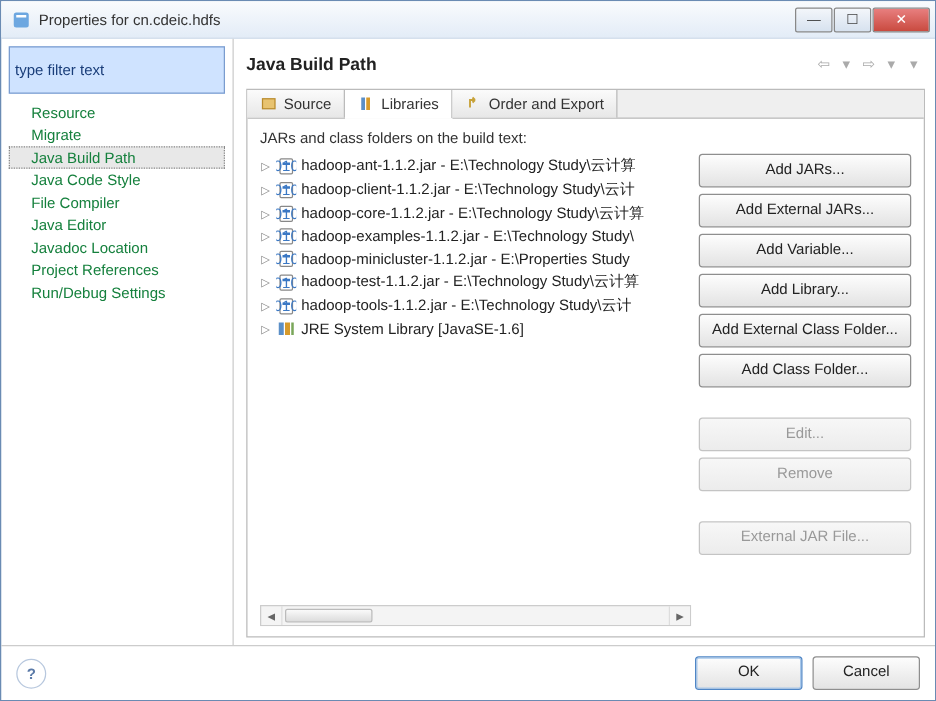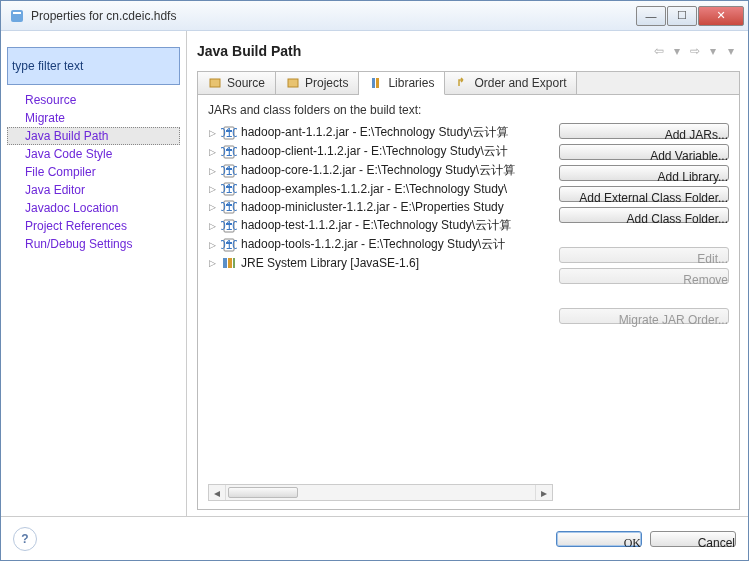--- a/index.html
+++ b/index.html
@@ -7,44 +7,44 @@
 .window { width: 749px; height: 561px; border: 1px solid #6a8bb3; background: #fff; display: flex; flex-direction: column; }
 .titlebar { height: 30px; background: linear-gradient(#f9fbfd, #e3ecf7); display: flex; align-items: center; padding: 0 4px 0 8px; border-bottom: 1px solid #c8d6e8; }
 .titlebar-icon { width: 16px; height: 16px; margin-right: 6px; }
 .titlebar-text { flex: 1; color: #333; }
 .winbtns { display: flex; gap: 1px; }
 .winbtn { width: 30px; height: 20px; border: 1px solid #888; border-radius: 2px; display: flex; align-items: center; justify-content: center; font-size: 11px; }
 .winbtn.min, .winbtn.max { background: linear-gradient(#f3f6fa, #d7e2ef); color: #444; }
 .winbtn.close { width: 46px; background: linear-gradient(#e87f7f, #c94a3f); color: #fff; }
 .body { flex: 1; display: flex; }
 .sidebar { width: 186px; border-right: 1px solid #ccc; padding: 6px; display: flex; flex-direction: column; }
-.filter { border: 1px solid #7a9ccf; background: #cfe3ff; color: #1a3e7a; padding: 18px 4px; height: 20px; margin-top: 10px; }
+.filter { border: 1px solid #7a9ccf; background: #cfe3ff; color: #1a3e7a; padding: 18px 4px; height: 20px; }
 .tree { margin-top: 6px; }
-.tree-item { padding: 2px 6px 2px 18px; cursor: default; color: #6d28d9; }
+.tree-item { padding: 2px 6px 2px 18px; cursor: default; color: #15803d; }
 .tree-item.selected { background: #e8e8e8; border: 1px dotted #888; padding: 1px 5px 1px 17px; }
 .main { flex: 1; display: flex; flex-direction: column; padding: 6px 8px 6px 10px; }
 .header { display: flex; align-items: center; height: 28px; margin-bottom: 6px; }
 .header-title { font-size: 14px; font-weight: bold; flex: 1; color: #222; }
 .navbtn { width: 14px; height: 14px; color: #aaa; margin: 0 2px; display:inline-flex; align-items:center; justify-content:center; }
 .tabs-wrap { border: 1px solid #bbb; flex: 1; display: flex; flex-direction: column; }
 .tabs { display: flex; background: #efefef; border-bottom: 1px solid #bbb; }
 .tab { padding: 4px 10px; border-right: 1px solid #bbb; display: flex; align-items: center; gap: 5px; background: linear-gradient(#fbfbfb,#e7e7e7); color: #333; }
 .tab.active { background: #fff; border-bottom: 1px solid #fff; margin-bottom: -1px; }
 .tab-icon { width: 14px; height: 14px; display:inline-flex; align-items:center; justify-content:center; }
 .tabpanel { flex: 1; padding: 8px 10px; display: flex; flex-direction: column; }
 .jars-label { color: #333; margin-bottom: 6px; }
 .jars-area { flex: 1; display: flex; gap: 6px; min-height: 0; }
 .jar-list { flex: 1; border: none; overflow: hidden; position: relative; }
 .jar-item { display: flex; align-items: center; gap: 4px; padding: 1px 0; white-space: nowrap; color: #222; }
 .expand { width: 9px; height: 9px; color: #888; display:inline-flex; align-items:center; justify-content:center; font-size: 9px; }
 .jar-icon { width: 16px; height: 16px; display:inline-flex; align-items:center; justify-content:flex-end; }
 .sidebuttons { width: 170px; display: flex; flex-direction: column; gap: 5px; }
-.btn { height: 16px; border: 1px solid #8e8e8e; border-radius: 3px; background: linear-gradient(#fdfdfd,#e3e3e3); text-align: right; line-height: 22px; color: #222; }
+.btn { height: 27px; border: 1px solid #8e8e8e; border-radius: 3px; background: linear-gradient(#fdfdfd,#e3e3e3); text-align: center; line-height: 22px; color: #222; }
 .btn.disabled { color: #999; background: linear-gradient(#f7f7f7,#ececec); border-color: #c4c4c4; }
-.btn.primary { border-color: #4f86c6; box-shadow: 0 0 0 1px #a7c7ea inset; font-family: Liberation Serif, serif; }
+.btn.primary { border-color: #4f86c6; box-shadow: 0 0 0 1px #a7c7ea inset; }
 .hscroll { height: 17px; border: 1px solid #ccc; margin-top: 6px; background: #f4f4f4; display:flex; align-items:center; }
 .hscroll .arrow { width:17px; height:100%; display:flex; align-items:center; justify-content:center; color:#666; border-right:1px solid #ddd; }
 .hscroll .arrow.right { border-right:none; border-left:1px solid #ddd; }
 .hscroll .thumb { width:70px; height:11px; margin-left:2px; background:linear-gradient(#fafafa,#dcdcdc); border:1px solid #bbb; border-radius:2px; }
 .footer { height: 44px; border-top: 1px solid #ccc; display: flex; align-items: center; padding: 0 12px; }
 .help { width: 24px; height: 24px; border: 1px solid #b8c8de; border-radius: 12px; color: #5b7aa8; display:flex; align-items:center; justify-content:center; font-weight:bold; }
 .footer-spacer { flex: 1; }
 .footer .btn { width: 86px; margin-left: 8px; }
 .gap { height: 14px; }
 </style>
@@ -96,28 +96,20 @@
       <div class="tabs-wrap">
         <div class="tabs">
           <div class="tab">
             <span class="tab-icon">
                 <svg viewBox="0 0 14 14">
                   <rect x="2" y="3" width="10" height="8" fill="#e8c370" stroke="#b98b2c"></rect>
                 </svg>
               </span>
             <span>Source</span>
           </div>
-          <div class="tab">
-            <span class="tab-icon">
-                <svg viewBox="0 0 14 14">
-                  <rect x="2" y="3" width="10" height="8" fill="#e8c370" stroke="#b98b2c"></rect>
-                </svg>
-              </span>
-            <span>Projects</span>
-          </div>
           <div class="tab active">
             <span class="tab-icon">
                 <svg viewBox="0 0 14 14">
                   <rect x="3" y="2" width="3" height="10" fill="#5b8fc7"></rect>
                   <rect x="7" y="2" width="3" height="10" fill="#d79a2b"></rect>
                 </svg>
               </span>
             <span>Libraries</span>
           </div>
           <div class="tab">
@@ -226,29 +218,30 @@
                 </div>
               <div class="hscroll" style="position:absolute;bottom:0;left:0;right:0;">
                 <div class="arrow">◂</div>
                 <div class="thumb"></div>
                 <div style="flex:1"></div>
                 <div class="arrow right">▸</div>
               </div>
             </div>
             <div class="sidebuttons">
               <div class="btn">Add JARs...</div>
+              <div class="btn">Add External JARs...</div>
               <div class="btn">Add Variable...</div>
               <div class="btn">Add Library...</div>
               <div class="btn">Add External Class Folder...</div>
               <div class="btn">Add Class Folder...</div>
               <div class="gap"></div>
               <div class="btn disabled">Edit...</div>
               <div class="btn disabled">Remove</div>
               <div class="gap"></div>
-              <div class="btn disabled">Migrate JAR Order...</div>
+              <div class="btn disabled">External JAR File...</div>
             </div>
           </div>
         </div>
       </div>
     </div>
   </div>
 
   <div class="footer">
     <div class="help">?</div>
     <div class="footer-spacer"></div>

